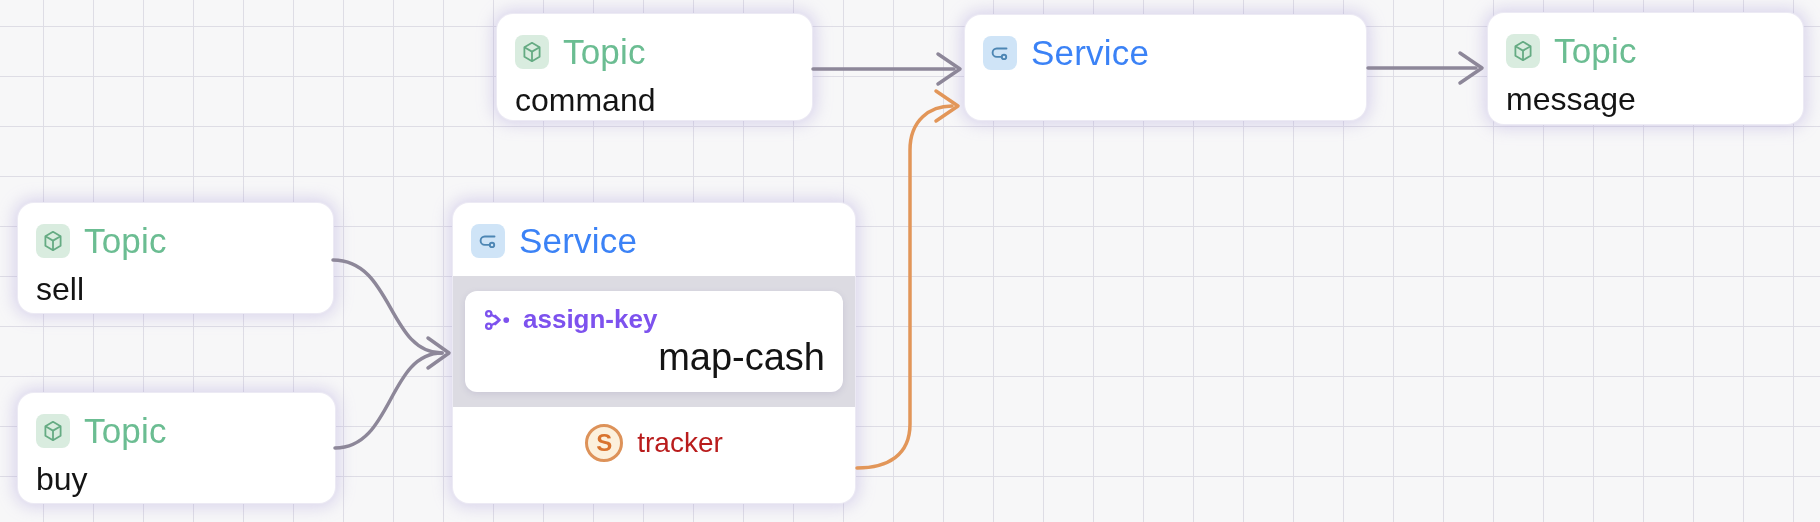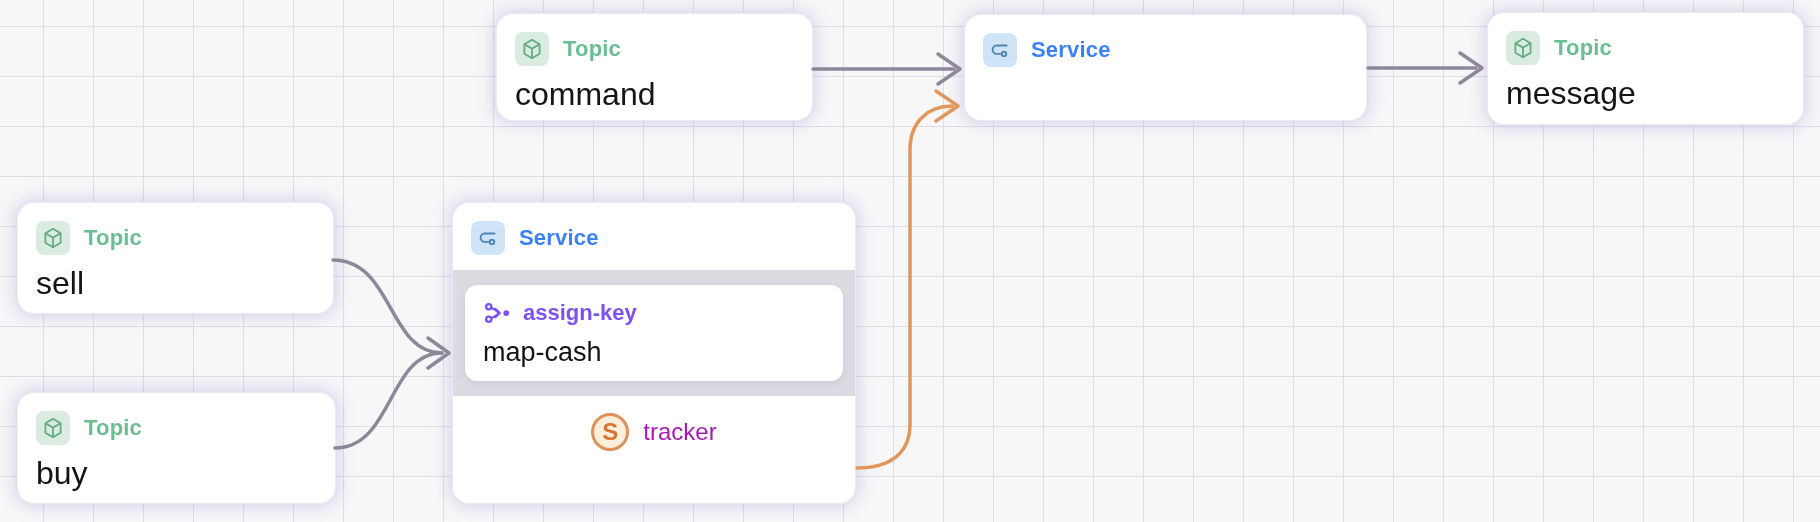--- a/index.html
+++ b/index.html
@@ -14,40 +14,40 @@
   }
   .node{
     position:absolute;background:#ffffff;border-radius:16px;
     box-shadow:0 0 0 1px #eceaf4,0 0 16px 4px rgba(170,158,218,0.40);
     z-index:2;box-sizing:border-box;
   }
   .node-header{display:flex;align-items:center;gap:14px;padding:18px 20px 0 18px;}
   .icon-chip{width:34px;height:34px;border-radius:8px;display:flex;align-items:center;justify-content:center;flex:0 0 auto;}
   .topic .icon-chip{background:#d9ecdf;}
   .service .icon-chip{background:#cfe4f7;}
-  .type-label{font-size:22px;font-weight:700;letter-spacing:.2px;}
+  .type-label{font-size:35px;font-weight:400;letter-spacing:.2px;}
   .topic .type-label{color:#6bbd92;}
   .service .type-label{color:#3b82f6;}
   .node-name{font-size:32px;color:#141414;padding:10px 20px 0 18px;white-space:nowrap;}
   
   .merge-band{margin-top:15px;background:#dcdbe2;padding:15px 12px;box-sizing:border-box;}
   .op-card{
     background:#ffffff;border-radius:12px;padding:13px 18px;box-sizing:border-box;
     box-shadow:0 2px 6px rgba(120,110,160,0.18);
   }
   .op-header{display:flex;align-items:center;gap:10px;}
-  .op-label{font-size:22px;font-weight:700;color:#7d52ee;}
-  .op-name{font-size:27px;color:#141414;margin-top:9px;}
+  .op-label{font-size:26px;font-weight:700;color:#7d52ee;}
+  .op-name{font-size:38px;color:#141414;margin-top:1px;text-align:right;}
   .merge-footer{height:72px;display:flex;align-items:center;justify-content:center;gap:14px;}
   .store-badge{
     width:38px;height:38px;border-radius:50%;background:#fcf0dc;border:3px solid #dd9259;
     color:#d9732e;font-size:24px;font-weight:700;display:flex;align-items:center;justify-content:center;
     box-sizing:border-box;
   }
-  .store-name{font-size:24px;color:#a21caf;}
+  .store-name{font-size:28px;color:#b91c1c;}
   .edges{position:absolute;left:0;top:0;width:1820px;height:522px;z-index:3;pointer-events:none;}
 </style>
 </head>
 <body>
 
 <div class="canvas">
 
   <div class="node topic" style="left:497px;top:14px;width:315px;height:106px;">
     <div class="node-header">
       <span class="icon-chip">

